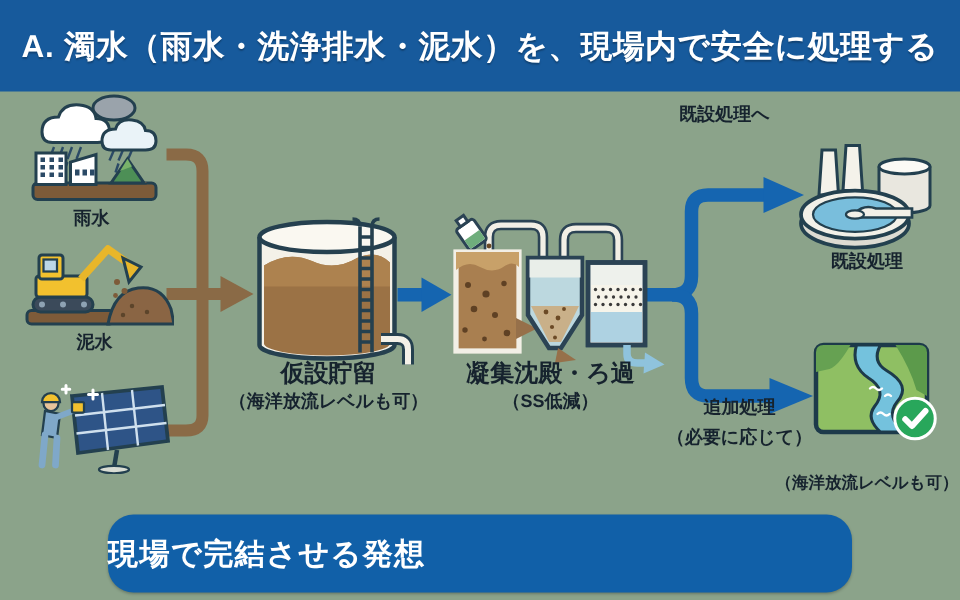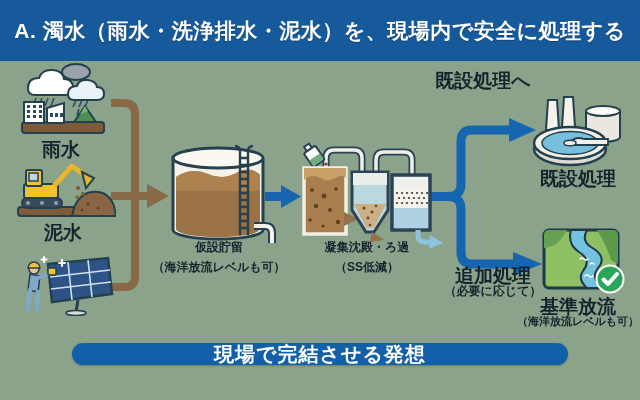--- a/index.html
+++ b/index.html
@@ -1,24 +1,24 @@
 <!DOCTYPE html>
 <html><head>
 <meta charset="utf-8">
 <style>
   html,body{margin:0;padding:0;}
   body{font-family:"Liberation Sans",sans-serif;}
   #stage{position:relative;width:640px;height:400px;background:#8ba38a;overflow:hidden;}
   .abs{position:absolute;}
   #header{left:0;top:0;width:640px;height:61px;background:#175a9c;display:flex;align-items:center;justify-content:center;}
   #header .t{color:#ffffff;font-weight:bold;font-size:21px;letter-spacing:.5px;text-shadow:0 1px 1px rgba(0,0,0,.25);}
-  #footer{left:72px;top:343px;width:496px;height:22px;background:#1160a8;border-radius:17px;display:flex;align-items:center;justify-content:center;box-shadow:0 1px 2px rgba(0,0,0,.25);}
+  #footer{left:72px;top:343px;width:496px;height:52px;background:#1160a8;border-radius:17px;display:flex;align-items:center;box-shadow:0 1px 2px rgba(0,0,0,.25);}
   #footer .t{color:#ffffff;font-weight:bold;font-size:20px;letter-spacing:1px;}
-  .lbl{font-weight:bold;color:#16232e;text-align:center;transform:translateX(-50%);white-space:nowrap;font-size:19px;line-height:1.15;}
-  .lbl.big{font-size:12px;}
+  .lbl{font-weight:bold;color:#16232e;text-align:center;transform:translateX(-50%);white-space:nowrap;font-size:12px;line-height:1.15;}
+  .lbl.big{font-size:16px;}
   .note{font-weight:bold;color:#16232e;text-align:center;transform:translateX(-50%);white-space:nowrap;font-size:12px;}
   .note.sm{font-size:11px;}
   svg{display:block;}
 </style>
 </head>
 <body>
 
 <div id="stage">
 
   <div class="abs" id="header">
@@ -267,20 +267,19 @@
     <g stroke="#ffffff" stroke-width="1.6" fill="none" stroke-linecap="round">
       <path d="M40,33 q2,-2 4,0 q2,2 4,0"></path>
       <path d="M45,50 q2,-2 4,0 q2,2 4,0"></path>
       <path d="M50,38 q2,-2 4,0"></path>
     </g>
     <g>
       <circle cx="70" cy="53" r="13.5" fill="#28a75b" stroke="#ffffff" stroke-width="2"></circle>
       <path d="M63.5,53.5 l4.5,4.5 l9,-10" fill="none" stroke="#ffffff" stroke-width="4" stroke-linecap="round" stroke-linejoin="round"></path>
     </g>
   </svg>
-  <div class="abs lbl" style="left:578px;top:296px">基準放流</div>
   <div class="abs note sm" style="left:578px;top:314px">（海洋放流レベルも可）</div>
 
   <div class="abs" id="footer">
     <div class="t">現場で完結させる発想</div>
   </div>
 
 </div>
 
 </body></html>

